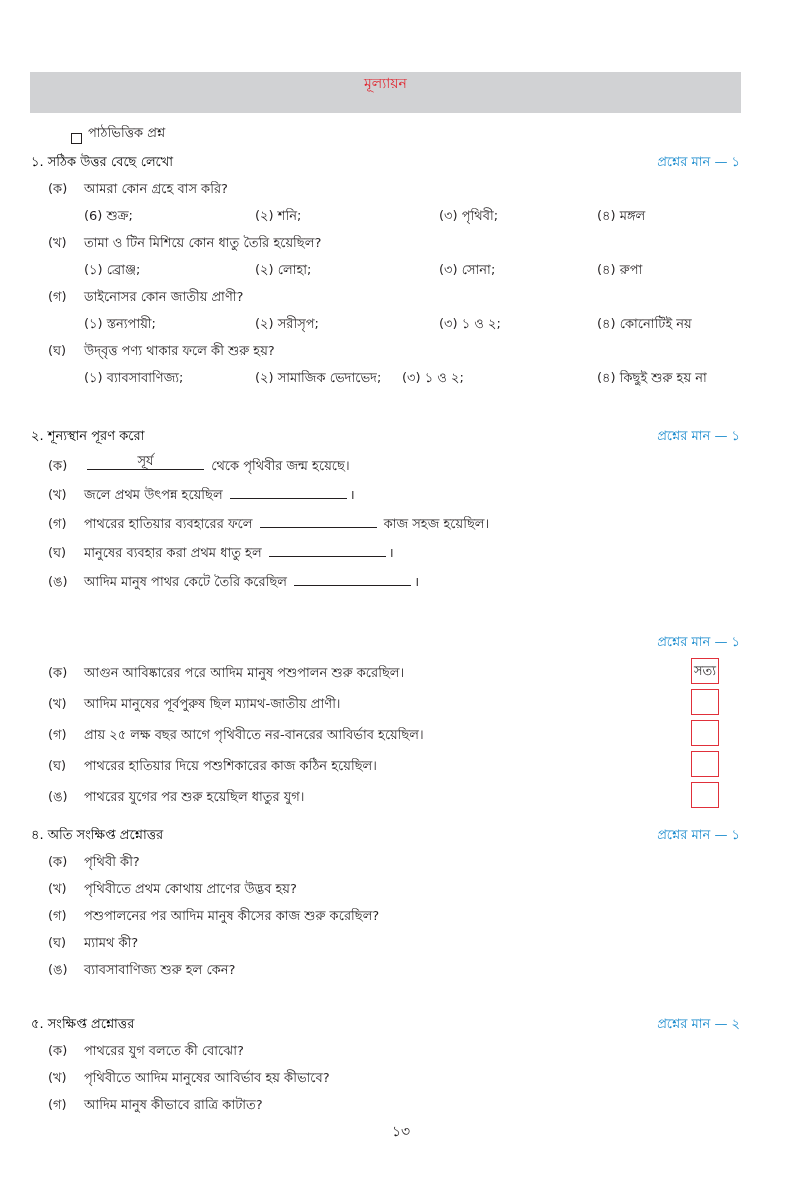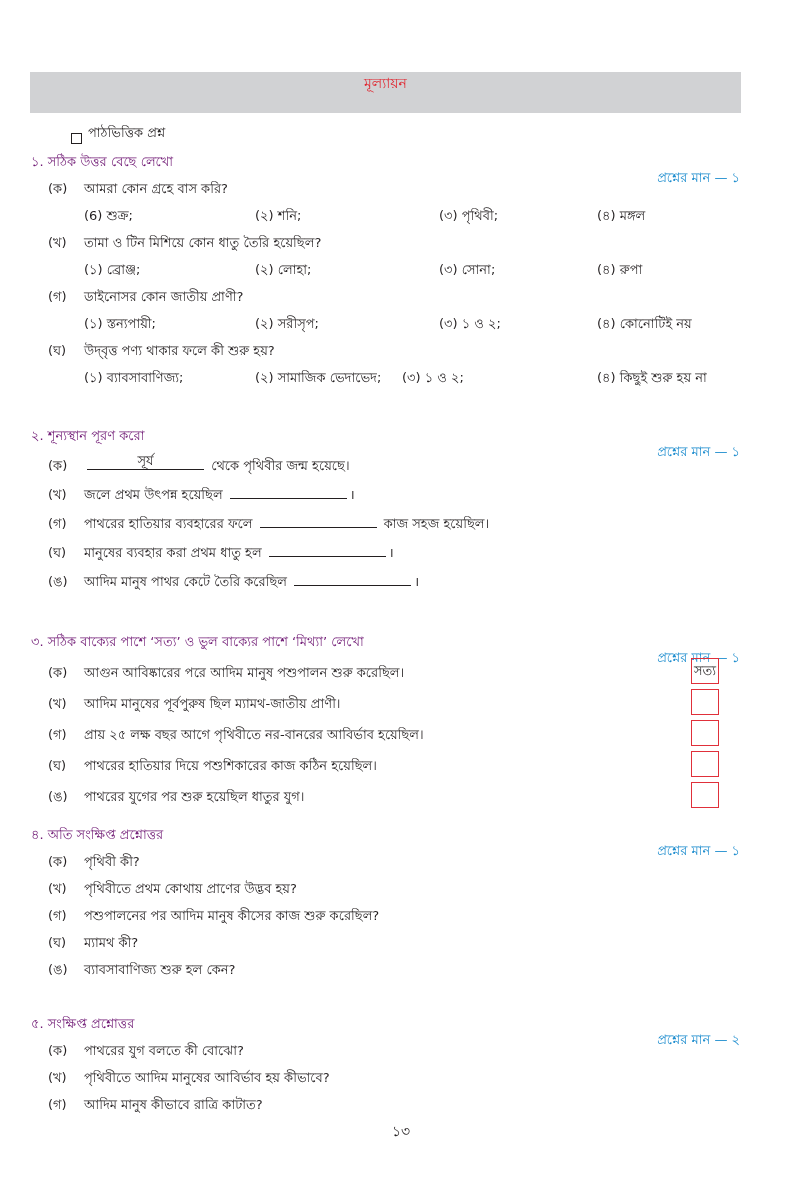--- a/index.html
+++ b/index.html
@@ -9,22 +9,22 @@
     overflow: hidden;
   }
   .page { position: absolute; left: 0; top: 0; width: 800px; height: 1200px; }
   .banner {
     position: absolute; left: 30px; top: 72px; width: 711px; height: 41px;
     background: #d1d2d4; display: flex; align-items: flex-start; justify-content: center;
   }
   .banner span { color: #e0252f; font-size: 14px; }
   .subhead { position: absolute; left: 31px; top: 123px; font-size: 13px; display: flex; align-items: flex-end; gap: 6px; padding-left: 40px; }
   .checkbox-icon { width: 9px; height: 9px; border: 1px solid #231f20; display: inline-block; }
-  .sec-title { position: absolute; left: 31px; font-size: 13px; color: #701a75; }
-  .sec-marks { position: absolute; right: 60px; font-size: 13px; color: #1c8cce; margin-top: 16px; }
+  .sec-title { position: absolute; left: 31px; font-size: 13px; color: #000000; }
+  .sec-marks { position: absolute; right: 60px; font-size: 13px; color: #1c8cce; }
   .line { position: absolute; font-size: 13px; white-space: nowrap; }
   .q { left: 48px; }
   .q .label { display: inline-block; width: 36px; }
   .opts { position: absolute; left: 84px; font-size: 13px; white-space: nowrap; }
   .opt { position: absolute; top: 0; }
   .blank { display: inline-block; border-bottom: 1.3px solid #231f20; width: 117px; height: 12px; vertical-align: baseline; position: relative; margin: 0 3px; }
   .blank .fill { position: absolute; left: 0; right: 0; top: -6px; text-align: center; font-size: 13px; }
   .tf-box { position: absolute; left: 691px; width: 28px; height: 26px; border: 1.5px solid #e0303a; box-sizing: border-box; font-size: 13px; display: flex; align-items: center; justify-content: center; }
   .pagenum { position: absolute; left: 392px; top: 1120px; font-size: 14px; }
 </style>
@@ -83,21 +83,20 @@
   <div class="line q" style="top:456px"><span class="label">(ক)</span><span class="blank"><span class="fill">সূর্য</span></span> <span>থেকে পৃথিবীর জন্ম হয়েছে।</span></div>
 
   <div class="line q" style="top:485px"><span class="label">(খ)</span><span>জলে প্রথম উৎপন্ন হয়েছিল</span> <span class="blank"></span><span>।</span></div>
 
   <div class="line q" style="top:514px"><span class="label">(গ)</span><span>পাথরের হাতিয়ার ব্যবহারের ফলে</span> <span class="blank"></span> <span>কাজ সহজ হয়েছিল।</span></div>
 
   <div class="line q" style="top:543px"><span class="label">(ঘ)</span><span>মানুষের ব্যবহার করা প্রথম ধাতু হল</span> <span class="blank"></span><span>।</span></div>
 
   <div class="line q" style="top:572px"><span class="label">(ঙ)</span><span>আদিম মানুষ পাথর কেটে তৈরি করেছিল</span> <span class="blank"></span><span>।</span></div>
 
-  <div class="sec-title" style="top:632px">৩. সঠিক বাক্যের পাশে ‘সত্য’ ও ভুল বাক্যের পাশে ‘মিথ্যা’ লেখো</div>
   <div class="sec-marks" style="top:632px">প্রশ্নের মান — ১</div>
 
   <div class="line q" style="top:663px"><span class="label">(ক)</span><span>আগুন আবিষ্কারের পরে আদিম মানুষ পশুপালন শুরু করেছিল।</span></div>
   <div class="tf-box" style="top:658px">সত্য</div>
 
   <div class="line q" style="top:694px"><span class="label">(খ)</span><span>আদিম মানুষের পূর্বপুরুষ ছিল ম্যামথ-জাতীয় প্রাণী।</span></div>
   <div class="tf-box" style="top:689px"></div>
 
   <div class="line q" style="top:725px"><span class="label">(গ)</span><span>প্রায় ২৫ লক্ষ বছর আগে পৃথিবীতে নর-বানরের আবির্ভাব হয়েছিল।</span></div>
   <div class="tf-box" style="top:720px"></div>

